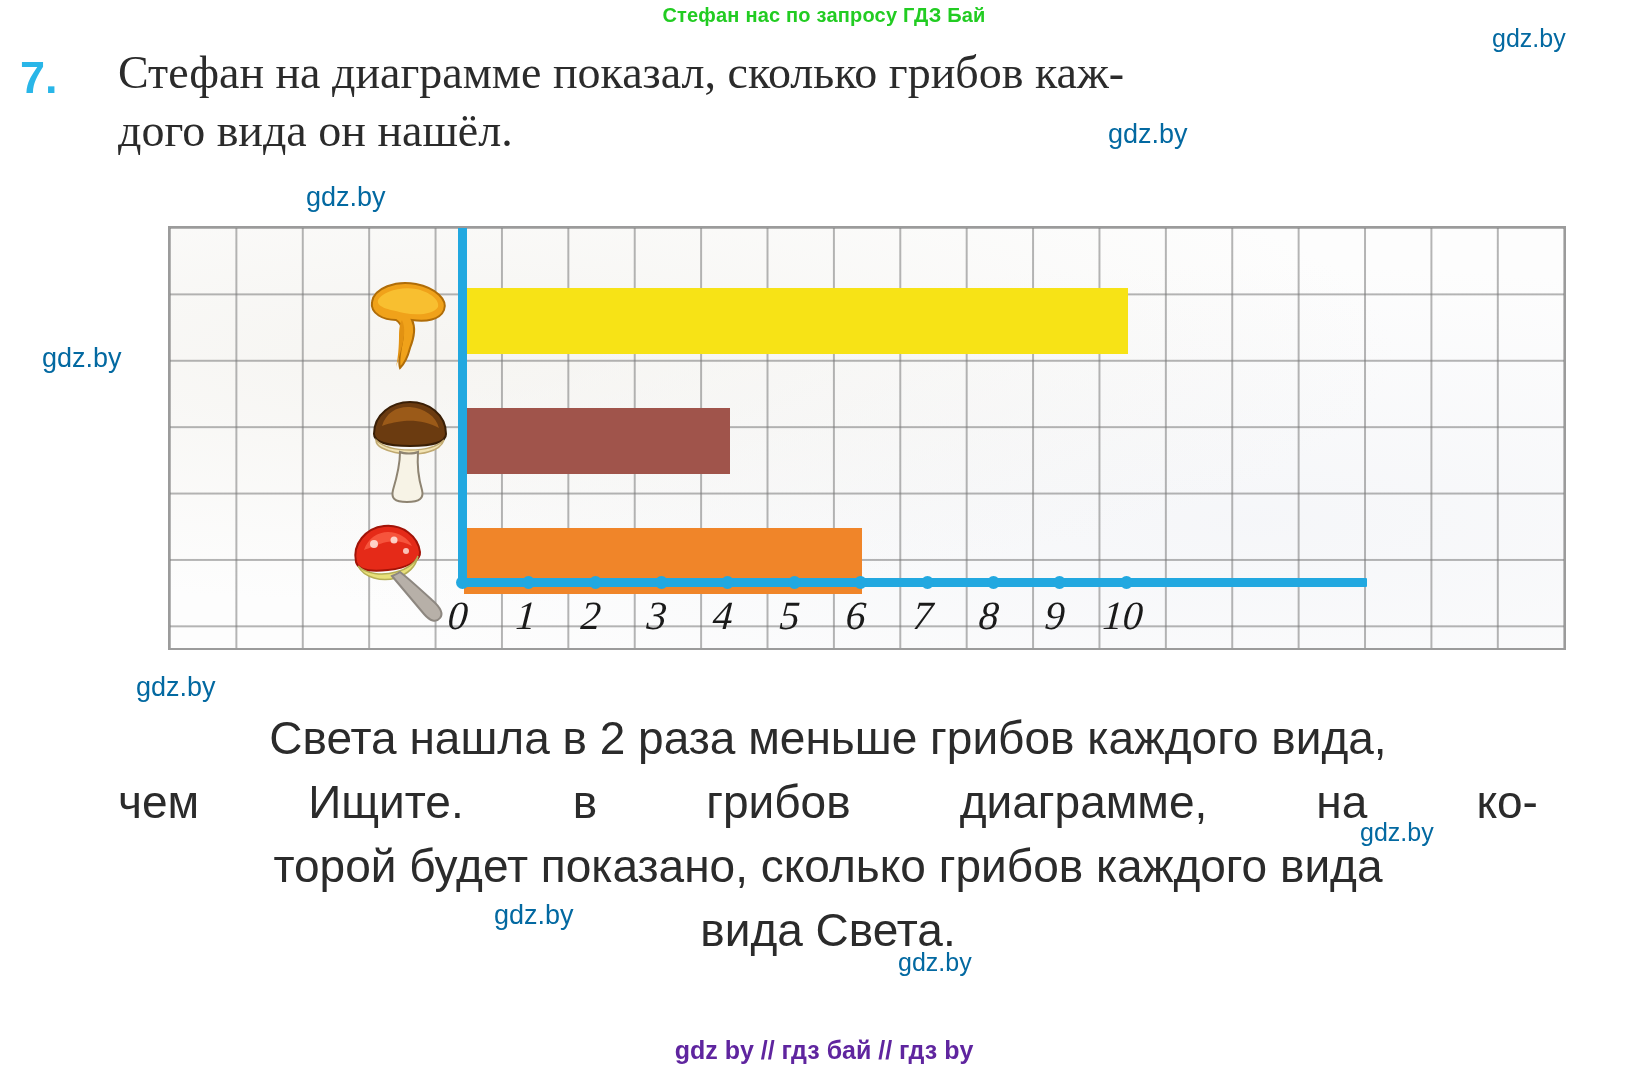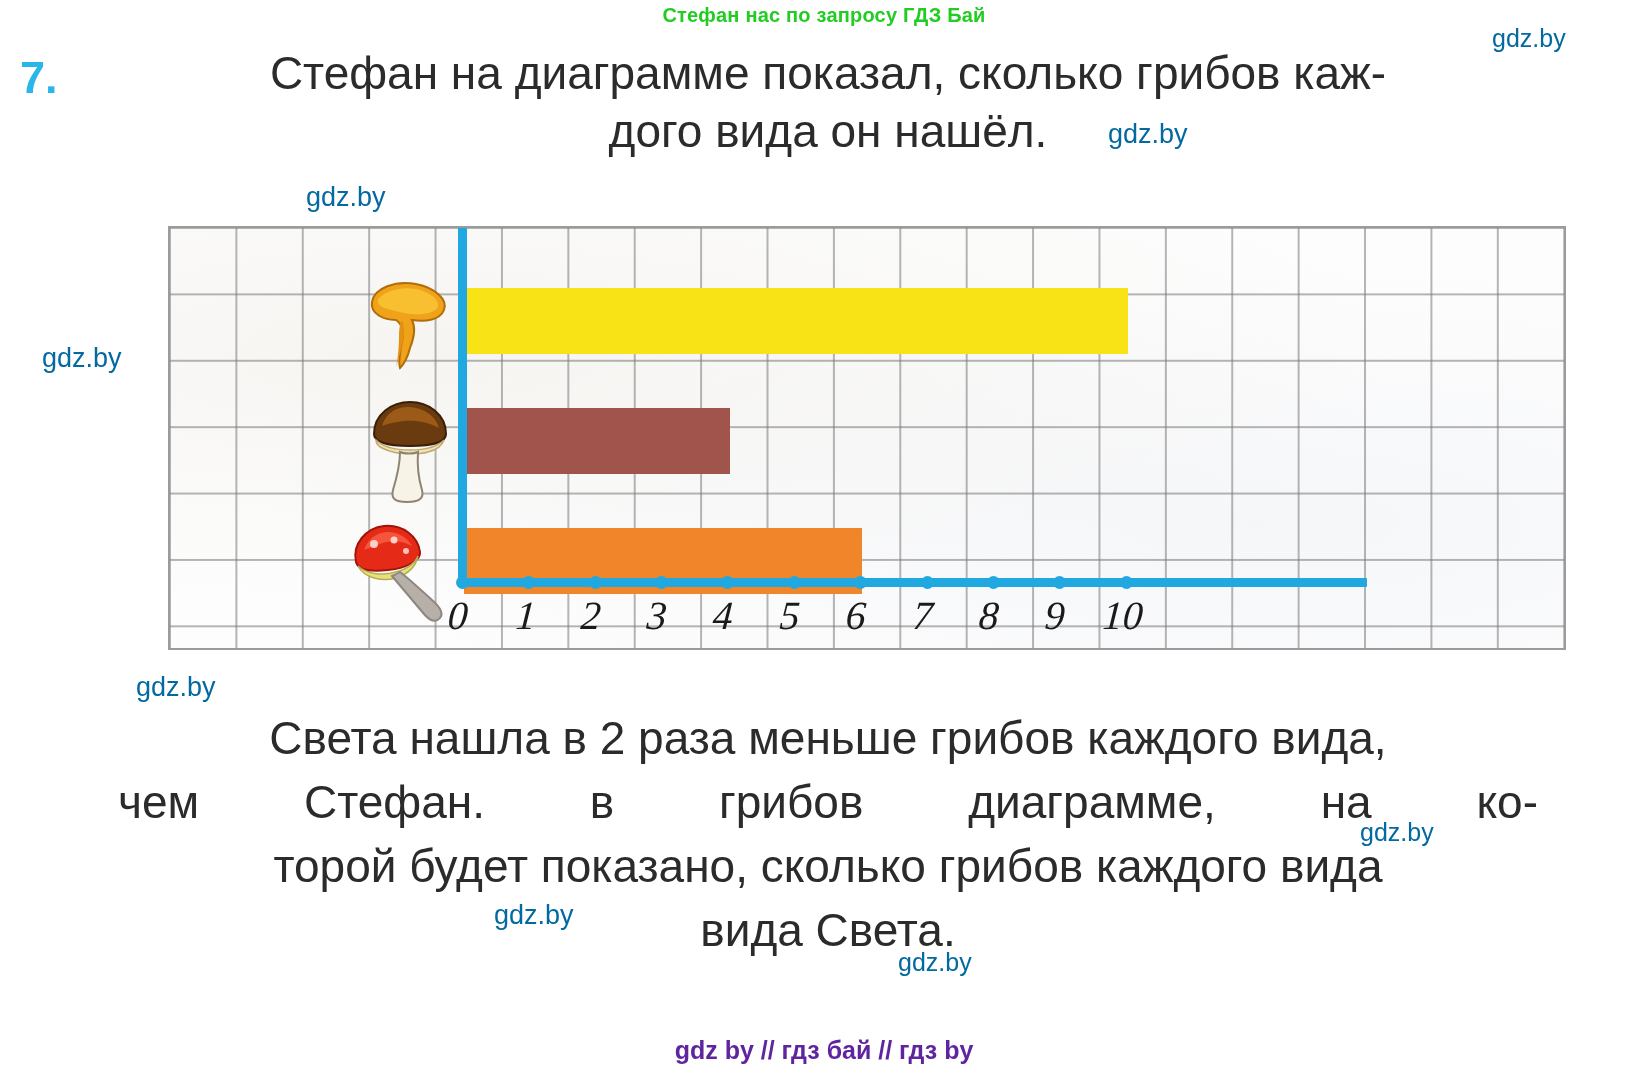--- a/index.html
+++ b/index.html
@@ -49,22 +49,21 @@
     font-family: "Liberation Sans", sans-serif;
   }
   .task-text {
     position: absolute;
     left: 118px;
     top: 44px;
     width: 1420px;
     color: #2b2b2b;
     font-size: 46px;
     line-height: 58px;
-    font-family: Liberation Sans, sans-serif;
-    text-align: center;
+    font-family: Liberation Serif, serif;
   }
   .task-text .line { display: block; white-space: nowrap; }
 
   
   .diagram {
     position: absolute;
     left: 168px;
     top: 226px;
     width: 1398px;
     height: 424px;
@@ -226,21 +225,21 @@
   <div class="axis-label" style="left:743px; top:364px;">7</div>
   <div class="axis-label" style="left:809px; top:364px;">8</div>
   <div class="axis-label" style="left:875px; top:364px;">9</div>
   <div class="axis-label" style="left:933px; top:364px;">10</div>
 </div>
 
 <div class="body-text">
   <span class="line">Света нашла в 2 раза меньше грибов каждого вида,</span>
   <span class="line justify">
     <span>чем</span>
-    <span>Стефан.</span>
+    <span>Ищите.</span>
     <span>в</span>
     <span>грибов</span>
     <span>диаграмме,</span>
     <span>на</span>
     <span>ко-</span>
   </span>
   <span class="line">торой будет показано, сколько грибов каждого вида</span>
   <span class="line">вида Света.</span>
 </div>
 

